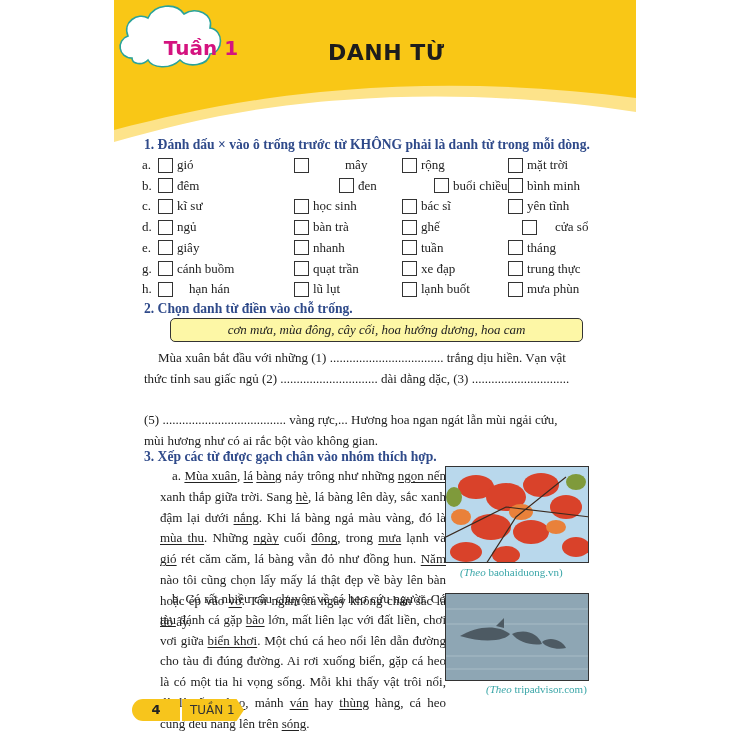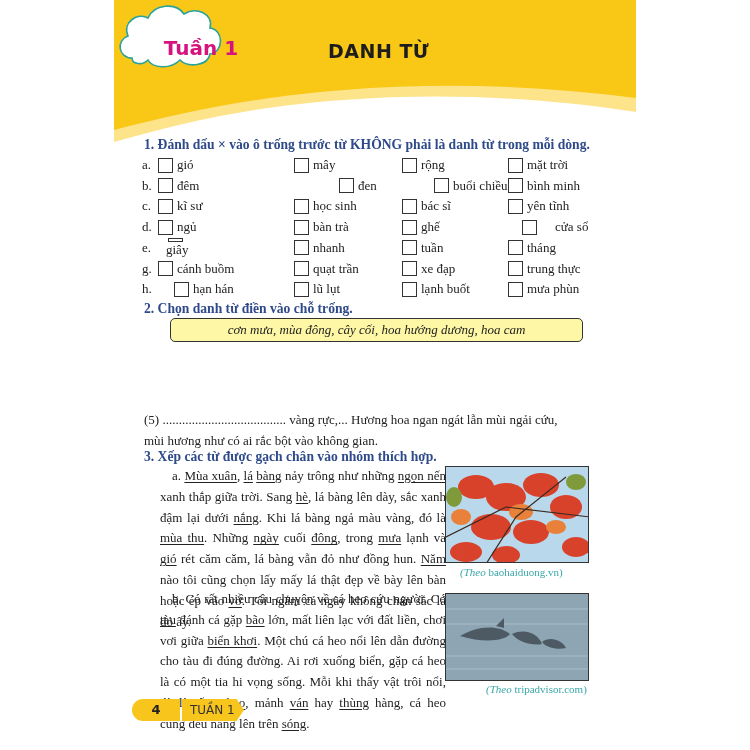--- a/index.html
+++ b/index.html
@@ -5,21 +5,21 @@
   html, body { margin:0; padding:0; }
   body { width:750px; height:750px; background:#ffffff; position:relative; overflow:hidden;
          font-family:"Liberation Serif", serif; color:#222; }
   .page { position:absolute; left:114px; top:0; width:522px; height:750px; background:#fff; }
   .banner { position:absolute; left:0; top:0; width:522px; height:150px; }
   .banner svg { position:absolute; left:0; top:0; }
   .cloud { position:absolute; left:32px; top:22px; width:110px; height:70px; }
   .cloud-text { position:absolute; left:32px; top:36px; width:110px; text-align:center;
                 font-family:"DejaVu Sans", sans-serif; font-weight:bold; font-size:20px; color:#d4137f; }
   .title { position:absolute; left:214px; top:40px; font-family:"DejaVu Sans", sans-serif;
-           font-weight:bold; font-size:19px; color:#1d1d1d; letter-spacing:0.5px; }
+           font-weight:bold; font-size:22px; color:#1d1d1d; letter-spacing:0.5px; }
   .q-head { position:absolute; left:30px; font-weight:bold; font-size:13.6px; color:#2f4a8a; white-space:nowrap; }
   .grid-row { position:absolute; left:28px; height:20px; width:480px; font-size:13px; }
   .lbl { position:absolute; left:0; top:2px; width:16px; }
   .cell { position:absolute; top:0; height:20px; display:flex; align-items:center; white-space:nowrap; }
   .box { width:15px; height:15px; border:1.2px solid #333; background:#fff; margin-right:4px; box-sizing:border-box; }
   .word-box { position:absolute; left:56px; top:318px; width:411px; height:22px; border:1.4px solid #333;
               border-radius:5px; background:#fdf7a6; text-align:center; font-style:italic; font-size:13px;
               line-height:22px; color:#222; }
   .para { position:absolute; font-size:13px; line-height:20.8px; color:#222; text-align:justify; }
   .para u { text-decoration:underline; text-underline-offset:2px; }
@@ -52,21 +52,21 @@
 
   <div class="q-head" style="top:137px;">1. Đánh dấu × vào ô trống trước từ KHÔNG phải là danh từ trong mỗi dòng.</div>
 
   <div id="ex1-rows">
       <div class="grid-row" style="top: 155px;">
         <span class="lbl">a.</span>
         <div class="cell" style="left: 16px;">
           <span class="box"></span>
           <span>gió</span>
         </div>
-        <div class="cell" style="left: 152px;">
+        <div class="cell" style="left: 152px; gap: 32px;">
           <span class="box"></span>
           <span>mây</span>
         </div>
         <div class="cell" style="left: 260px;">
           <span class="box"></span>
           <span>rộng</span>
         </div>
         <div class="cell" style="left: 366px;">
           <span class="box"></span>
           <span>mặt trời</span>
@@ -124,21 +124,21 @@
           <span class="box"></span>
           <span>ghế</span>
         </div>
         <div class="cell" style="left: 380px; gap: 14px;">
           <span class="box"></span>
           <span>cửa sổ</span>
         </div>
       </div>
       <div class="grid-row" style="top: 237.8px;">
         <span class="lbl">e.</span>
-        <div class="cell" style="left: 24px; flex-direction: column;">
+        <div class="cell" style="left: 16px;">
           <span class="box"></span>
           <span>giây</span>
         </div>
         <div class="cell" style="left: 152px;">
           <span class="box"></span>
           <span>nhanh</span>
         </div>
         <div class="cell" style="left: 260px;">
           <span class="box"></span>
           <span>tuần</span>
@@ -162,21 +162,21 @@
           <span class="box"></span>
           <span>xe đạp</span>
         </div>
         <div class="cell" style="left: 366px;">
           <span class="box"></span>
           <span>trung thực</span>
         </div>
       </div>
       <div class="grid-row" style="top: 279.2px;">
         <span class="lbl">h.</span>
-        <div class="cell" style="left: 32px;">
+        <div class="cell" style="left: 16px; gap: 12px;">
           <span class="box"></span>
           <span>hạn hán</span>
         </div>
         <div class="cell" style="left: 152px;">
           <span class="box"></span>
           <span>lũ lụt</span>
         </div>
         <div class="cell" style="left: 260px;">
           <span class="box"></span>
           <span>lạnh buốt</span>
@@ -184,20 +184,22 @@
         <div class="cell" style="left: 366px;">
           <span class="box"></span>
           <span>mưa phùn</span>
         </div>
       </div>
     </div>
 
   <div class="q-head" style="top:301px;">2. Chọn danh từ điền vào chỗ trống.</div>
   <div class="word-box">cơn mưa, mùa đông, cây cối, hoa hướng dương, hoa cam</div>
 
+  <div class="para" style="left:44px; top:348px; width:470px; white-space:nowrap; text-indent:0;">Mùa xuân bắt đầu với những (1) ................................... trắng dịu hiền. Vạn vật</div>
+  <div class="para" style="left:30px; top:369px; width:480px; white-space:nowrap;">thức tỉnh sau giấc ngủ (2) .............................. dài dằng dặc, (3) ..............................</div>
   <div class="para" style="left:30px; top:410px; width:480px; white-space:nowrap;">(5) ...................................... vàng rực,... Hương hoa ngan ngát lẫn mùi ngải cứu,</div>
   <div class="para" style="left:30px; top:431px; width:480px; white-space:nowrap;">mùi hương như có ai rắc bột vào không gian.</div>
 
   <div class="q-head" style="top:449px;">3. Xếp các từ được gạch chân vào nhóm thích hợp.</div>
 
   <div class="para" id="passage-a" style="left:46px; top:466px; width:286px; text-indent:12px;">a. <u>Mùa xuân</u>, <u>lá</u> <u>bàn</u>g nảy trông như những <u>ngọn nến</u> xanh thắp giữa trời. Sang <u>hè</u>, lá bàng lên dày, sắc xanh đậm lại dưới <u>nắng</u>. Khi lá bàng ngả màu vàng, đó là <u>mùa thu</u>. Những <u><u>ngày</u></u> cuối <u>đông</u>, trong <u>mưa</u> lạnh và <u>gió</u> rét căm căm, lá bàng vẫn đỏ như đồng hun. <u>Năm</u> nào tôi cũng chọn lấy mấy lá thật đẹp về bày lên bàn hoặc ép vào <u>vở</u>. Tôi ngắm cả ngày không chán sắc lá đỏ ấy.</div>
   <div class="para" id="passage-b" style="left:46px; top:589px; width:286px; text-indent:12px;">b. Có rất nhiều câu chuyện về cá heo cứu người. Có <u>tàu</u> đánh cá gặp <u>bão</u> lớn, mất liên lạc với đất liền, chơi vơi giữa <u>biển khơi</u>. Một chú cá heo nổi lên dẫn đường cho tàu đi đúng đường. Ai rơi xuống biển, gặp cá heo là có một tia hi vọng sống. Mỗi khi thấy vật trôi nổi, dù là tấm <u>phao</u>, mảnh <u>ván</u> hay <u>thùng</u> hàng, cá heo cũng đều nâng lên trên <u>sóng</u>.</div>
 
   <div class="photo" style="left:331px; top:466px; width:144px; height:97px;">
     <svg width="144" height="97" viewBox="0 0 144 97">

